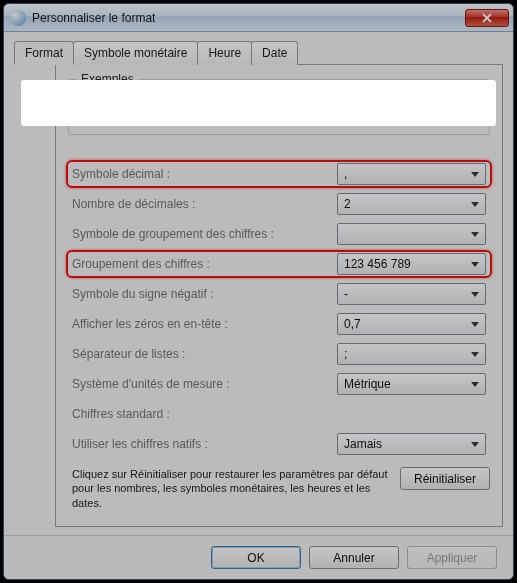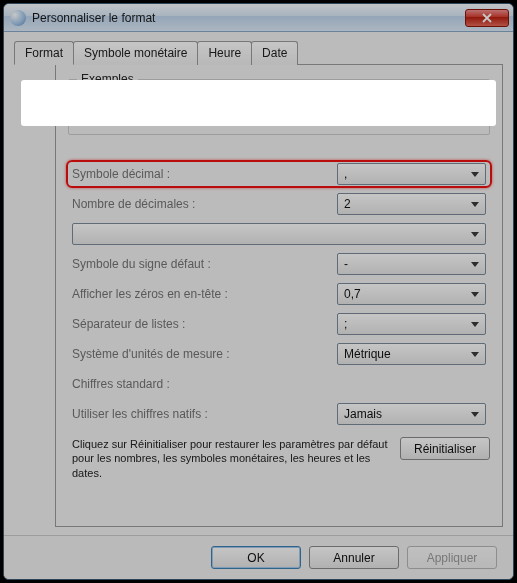--- a/index.html
+++ b/index.html
@@ -77,24 +77,30 @@
             <div class="row">
               <div class="highlight"></div>
               <div class="row-label">Symbole décimal :</div>
               <div class="combo">,</div>
             </div>
             <div class="row">
               <div class="row-label">Nombre de décimales :</div>
               <div class="combo">2</div>
             </div>
             <div class="row">
+              <div class="row-label">Symbole de groupement des chiffres :</div>
               <div class="combo"></div>
             </div>
             <div class="row">
-              <div class="row-label">Symbole du signe défaut :</div>
+              <div class="highlight"></div>
+              <div class="row-label">Groupement des chiffres :</div>
+              <div class="combo">123 456 789</div>
+            </div>
+            <div class="row">
+              <div class="row-label">Symbole du signe négatif :</div>
               <div class="combo">-</div>
             </div>
             <div class="row">
               <div class="row-label">Afficher les zéros en en-tête :</div>
               <div class="combo">0,7</div>
             </div>
             <div class="row">
               <div class="row-label">Séparateur de listes :</div>
               <div class="combo">;</div>
             </div>

